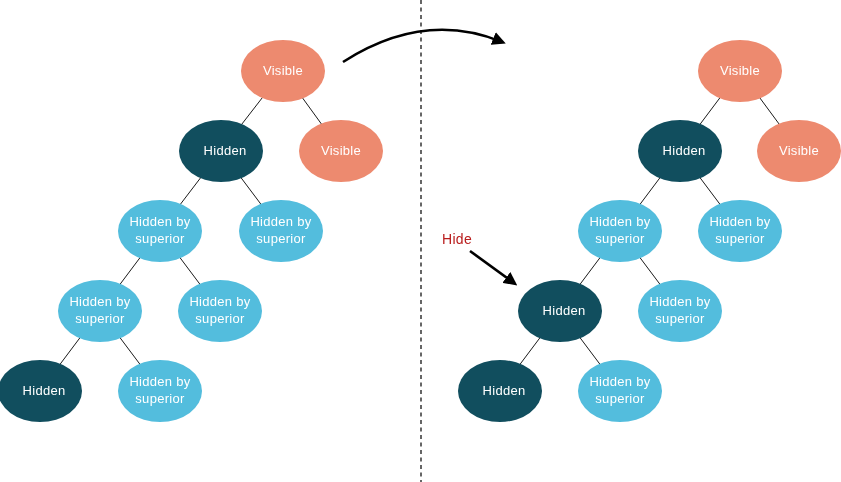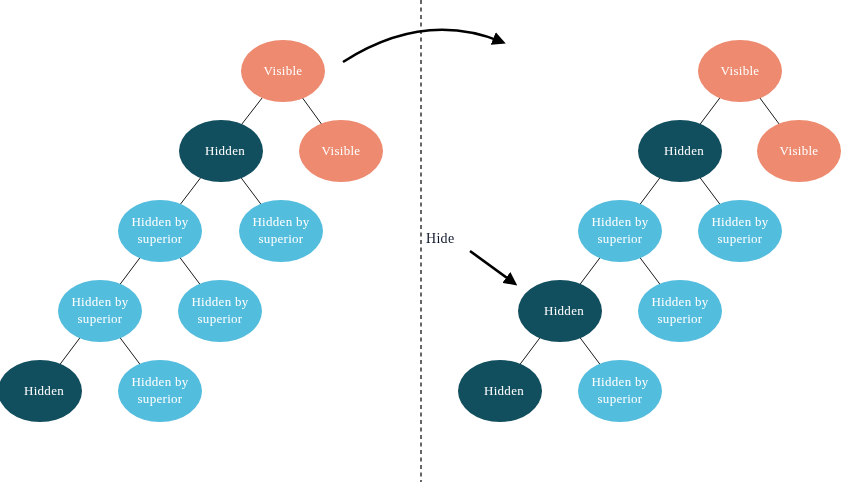--- a/index.html
+++ b/index.html
@@ -1,21 +1,21 @@
 <!DOCTYPE html>
 <html style="--visible: #ED8A6F; --hidden: #114E5E; --hidden-by-superior: #53BDDD; --node-text: #FFFFFF; --edge: #1B1B1B; --arrow: #000000; --background: #FFFFFF;"><head>
 <meta charset="utf-8">
 <style>
   html, body { margin: 0; padding: 0; background: #fff; }
   .canvas {
     position: relative;
     width: 841px;
     height: 482px;
     background: var(--background, #ffffff);
-    font-family: Liberation Serif, serif;
+    font-family: Liberation Sans, sans-serif;
     overflow: hidden;
   }
   svg.layer {
     position: absolute;
     left: 0; top: 0;
     width: 841px; height: 482px;
     z-index: 1;
   }
   .edge { stroke: var(--edge, #1b1b1b); stroke-width: 1; }
   .divider { stroke: #000; stroke-width: 1.2; stroke-dasharray: 4 3.5; }
@@ -33,23 +33,23 @@
     font-weight: 500;
     letter-spacing: 0.3px;
     z-index: 2;
   }
   .n-visible { background: var(--visible, #ED8A6F); }
   .n-hidden  { background: var(--hidden, #114E5E); justify-content: flex-end; }
   .n-hbs     { background: var(--hidden-by-superior, #53BDDD); }
   .node-label { display: block; width: 76px; }
   .hide-label {
     position: absolute;
-    left: 426px; top: 231px;
+    left: 442px; top: 231px;
     font-size: 14px;
-    color: #0f172a;
+    color: #b91c1c;
     z-index: 2;
     letter-spacing: 0.3px;
   }
 </style>
 </head>
 <body>
 
 <div class="canvas">
 
   <svg class="layer" viewBox="0 0 841 482">

